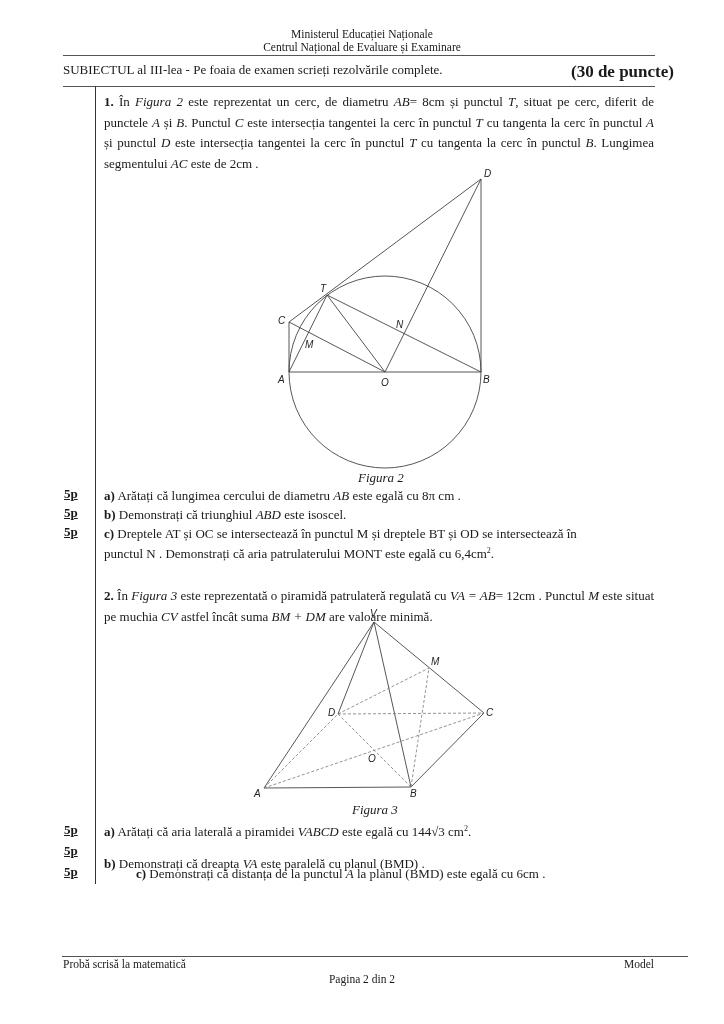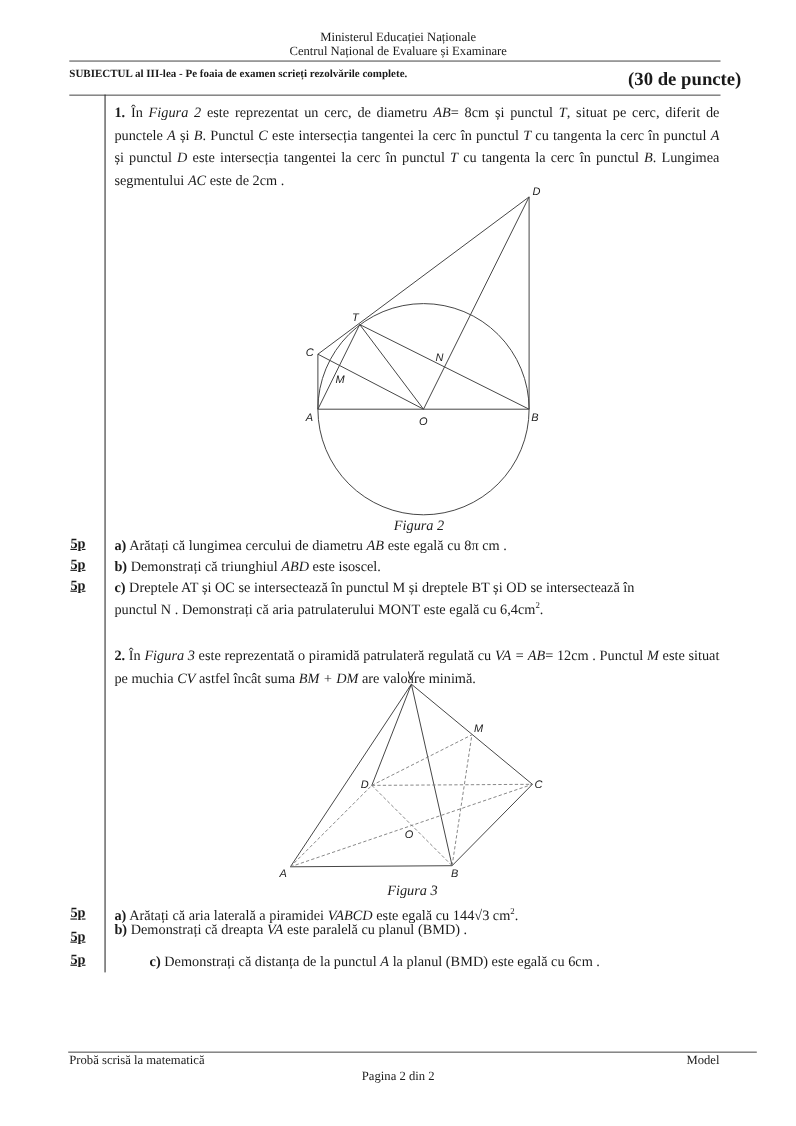--- a/index.html
+++ b/index.html
@@ -2,21 +2,21 @@
 <html><head>
 <meta charset="utf-8">
 <style>
   html, body { margin:0; padding:0; background:#ffffff; }
   body { width:724px; height:1024px; position:relative; overflow:hidden;
          font-family:"Liberation Serif", serif; color:#1a1a1a; }
   .abs { position:absolute; }
   .hdr { left:0; width:724px; text-align:center; font-size:11.5px; line-height:14px; }
   .hline { position:absolute; height:0; border-top:1px solid #555; }
   .vline { position:absolute; width:0; border-left:1px solid #333; }
-  .subj { left:63px; top:62px; font-size:10px; font-weight:bold; }
+  .subj { left:63px; top:62px; font-size:13px; font-weight:normal; }
   .pts { left:571px; top:62px; font-size:17px; font-weight:bold; }
   .para { position:absolute; left:104px; width:550px; font-size:13px; line-height:20.5px; text-align:justify; }
   .para i { font-style:italic; }
   .score { position:absolute; left:64px; font-size:13px; font-weight:bold;text-decoration:underline; }
   .item { position:absolute; left:104px; width:552px; font-size:13px; line-height:20.5px; text-align:justify; }
   .cap { position:absolute; font-size:13px; font-style:italic; }
   .fig-label { font-family:"Liberation Sans", sans-serif; font-style:italic; font-size:10px; fill:#222; }
   .foot { font-size:11.5px; }
   svg { position:absolute; left:0; top:0; overflow:visible; }
   sup { font-size:8px; line-height:0; }
@@ -149,21 +149,21 @@
 
 <div class="score" style="top:822px;">5p</div>
 <div class="item" style="top:822px;">
   <b>a)</b>
   <span>Arătați că aria laterală a piramidei</span>
   <i>VABCD</i>
   <span>este egală cu 144√3 cm</span><sup>2</sup><span>.</span>
 </div>
 
 <div class="score" style="top:843px;">5p</div>
-<div class="item" style="top:835px;">
+<div class="item" style="top:854px;">
   <b>b)</b>
   <span>Demonstrați că dreapta</span>
   <i>VA</i>
   <span>este paralelă cu planul (BMD) .</span>
 </div>
 
 <div class="score" style="top:864px;">5p</div>
 <div class="item" style="top:864px;margin-left:32px;">
   <b>c)</b>
   <span>Demonstrați că distanța de la punctul</span>

